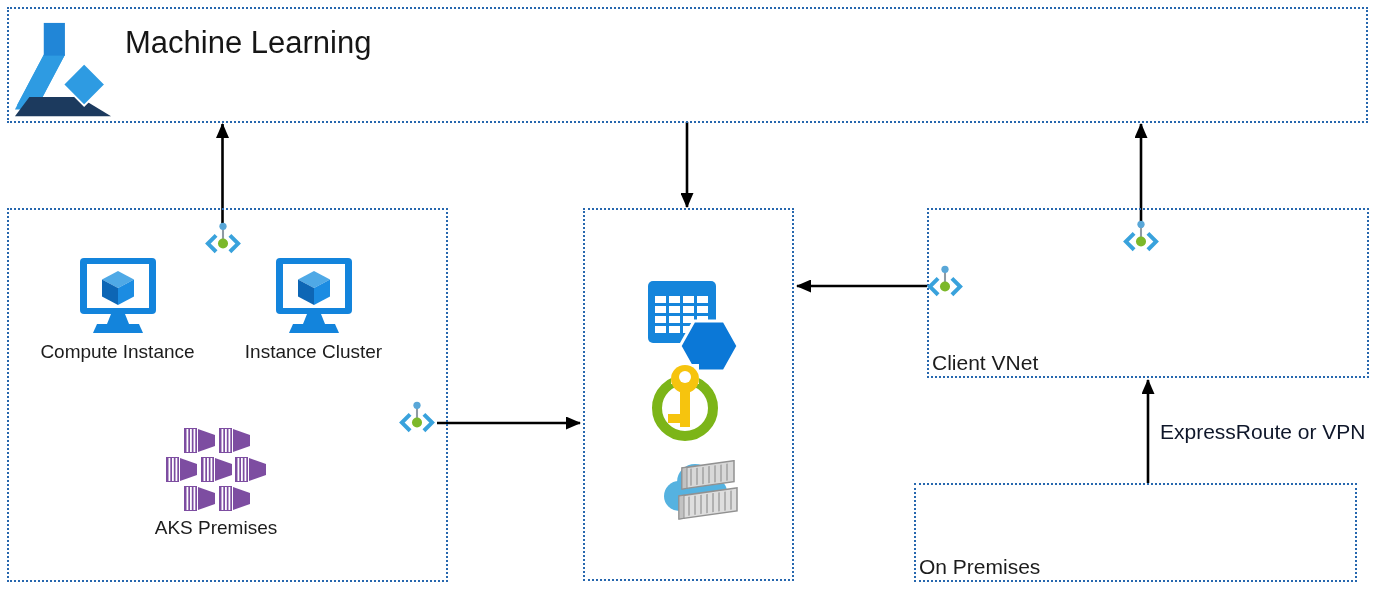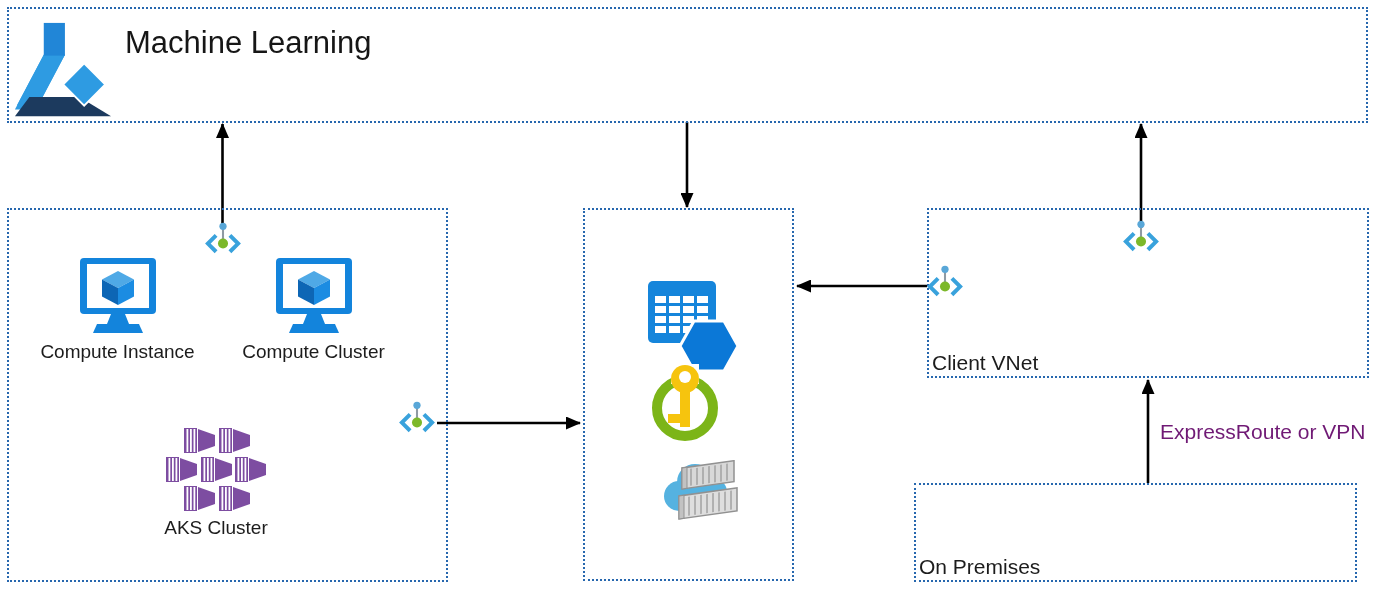--- a/index.html
+++ b/index.html
@@ -19,21 +19,21 @@
   }
   .ml-logo{position:absolute;left:4px;top:12px;}
   .ml-title{
     position:absolute;left:116px;top:12px;font-size:31px;line-height:44px;
     color:#161616;white-space:nowrap;
   }
   .node{position:absolute;display:flex;flex-direction:column;align-items:center;}
   .node-caption{font-size:19px;color:#1c1c1c;white-space:nowrap;margin-top:5px;}
   .abs{position:absolute;}
   .overlay{position:absolute;left:0;top:0;width:1375px;height:590px;pointer-events:none;}
-  .er-label{position:absolute;left:1160px;top:420px;font-size:21px;white-space:nowrap;color:#701a75;}
+  .er-label{position:absolute;left:1160px;top:420px;font-size:21px;white-space:nowrap;color:#0f172a;}
 </style>
 </head>
 <body>
 
 <div class="canvas">
 
   <svg width="0" height="0" style="position:absolute" aria-hidden="true">
     <defs>
       <g id="monitor">
         <rect x="0" y="0" width="76" height="56" rx="4" fill="#1384dc"></rect>
@@ -97,34 +97,34 @@
       <svg width="76" height="78" viewBox="0 0 76 78">
           <use href="#monitor"></use>
         </svg>
       <div class="node-caption">Compute Instance</div>
     </div>
 
     <div class="node" style="left:202px;top:48px;width:205px">
       <svg width="76" height="78" viewBox="0 0 76 78">
           <use href="#monitor"></use>
         </svg>
-      <div class="node-caption">Compute Cluster</div>
+      <div class="node-caption">Instance Cluster</div>
     </div>
 
     <div class="node" style="left:102px;top:218px;width:210px">
       <svg width="100" height="84" viewBox="0 0 100 84">
         <use href="#aksu" transform="translate(18,0)"></use>
         <use href="#aksu" transform="translate(53,0)"></use>
         <use href="#aksu" transform="translate(0,29)"></use>
         <use href="#aksu" transform="translate(35,29)"></use>
         <use href="#aksu" transform="translate(69,29)"></use>
         <use href="#aksu" transform="translate(18,58)"></use>
         <use href="#aksu" transform="translate(53,58)"></use>
       </svg>
-      <div class="node-caption">AKS Cluster</div>
+      <div class="node-caption">AKS Premises</div>
     </div>
 
 
     <svg class="abs" style="left:389px;top:189px" width="38" height="35" viewBox="0 0 44 40">
         <use href="#peicon"></use>
       </svg>
   </div>
 
   <div class="box box-services">
     <svg class="abs" style="left:62px;top:70px" width="100" height="100" viewBox="0 0 100 100">

